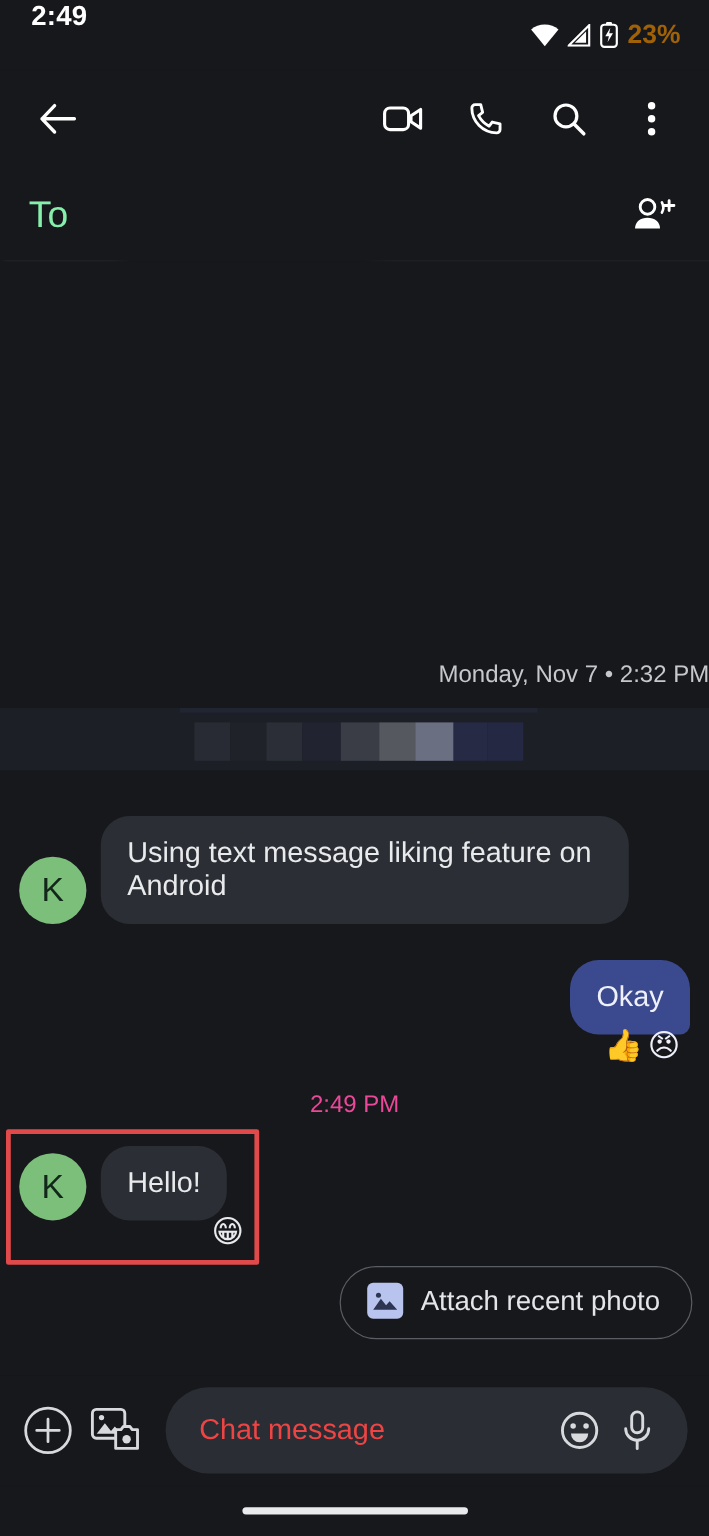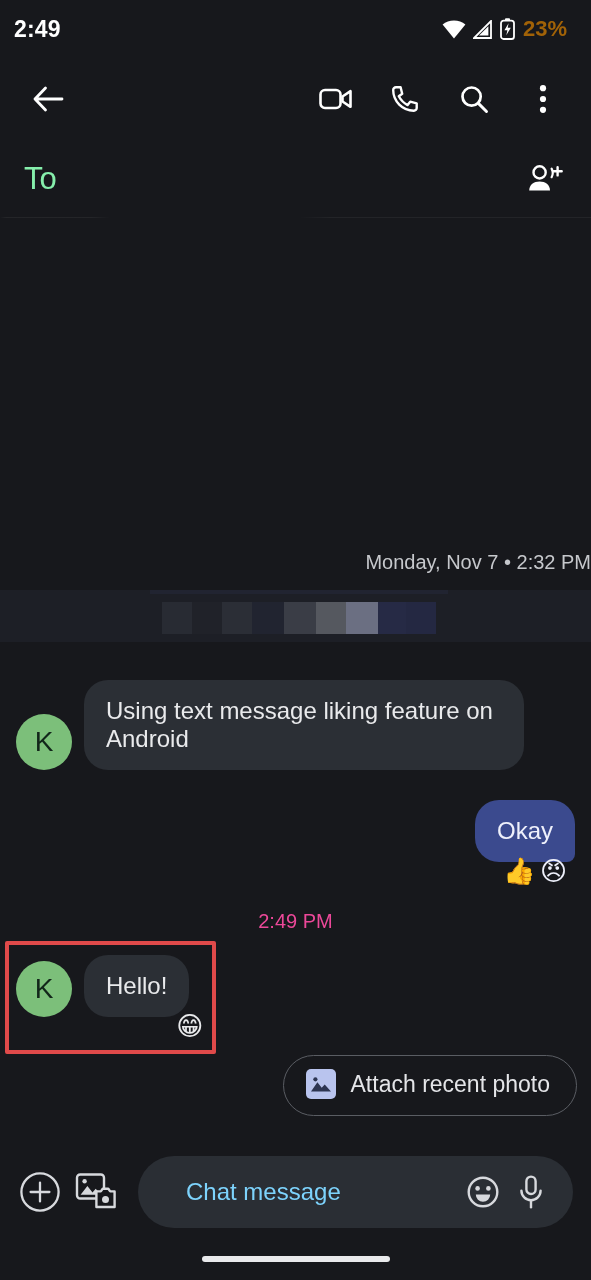--- a/index.html
+++ b/index.html
@@ -23,23 +23,22 @@
     background: #17181c;
     display: flex;
     flex-direction: column;
   }
 
   
   .status-bar {
     height: 58px;
     flex: 0 0 58px;
     display: flex;
-    align-items: center;
     justify-content: space-between;
-    padding: 0 24px 0 14px;
+    padding: 0 24px 0 26px;
     background: #17181c;
   }
   .status-clock {
     color: #ffffff;
     font-size: 23px;
     font-weight: 700;
     letter-spacing: 0.2px;
   }
   .status-right {
     display: flex;
@@ -277,23 +276,22 @@
     height: 72px;
     background: #2a2e34;
     border-radius: 36px;
     display: flex;
     align-items: center;
     padding: 0 18px 0 28px;
     margin-left: 12px;
   }
   .composer-placeholder {
     flex: 1 1 auto;
-    color: #7dd3fc;
+    color: #ef4444;
     font-size: 24px;
-    margin-left: 20px;
   }
   .composer-field .icon-btn { width: 48px; height: 48px; }
 
   
   .nav-area {
     flex: 0 0 42px;
     display: flex;
     align-items: center;
     justify-content: center;
     background: #17181c;

